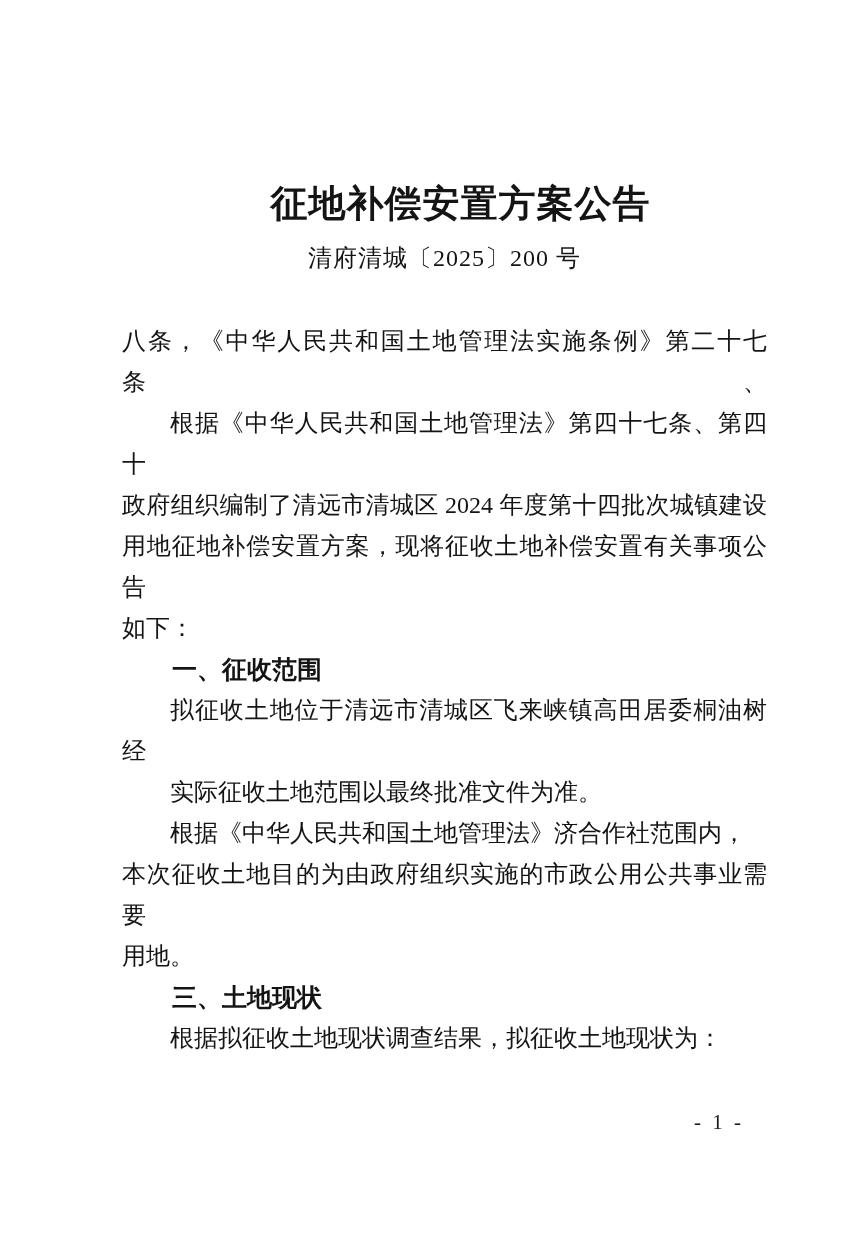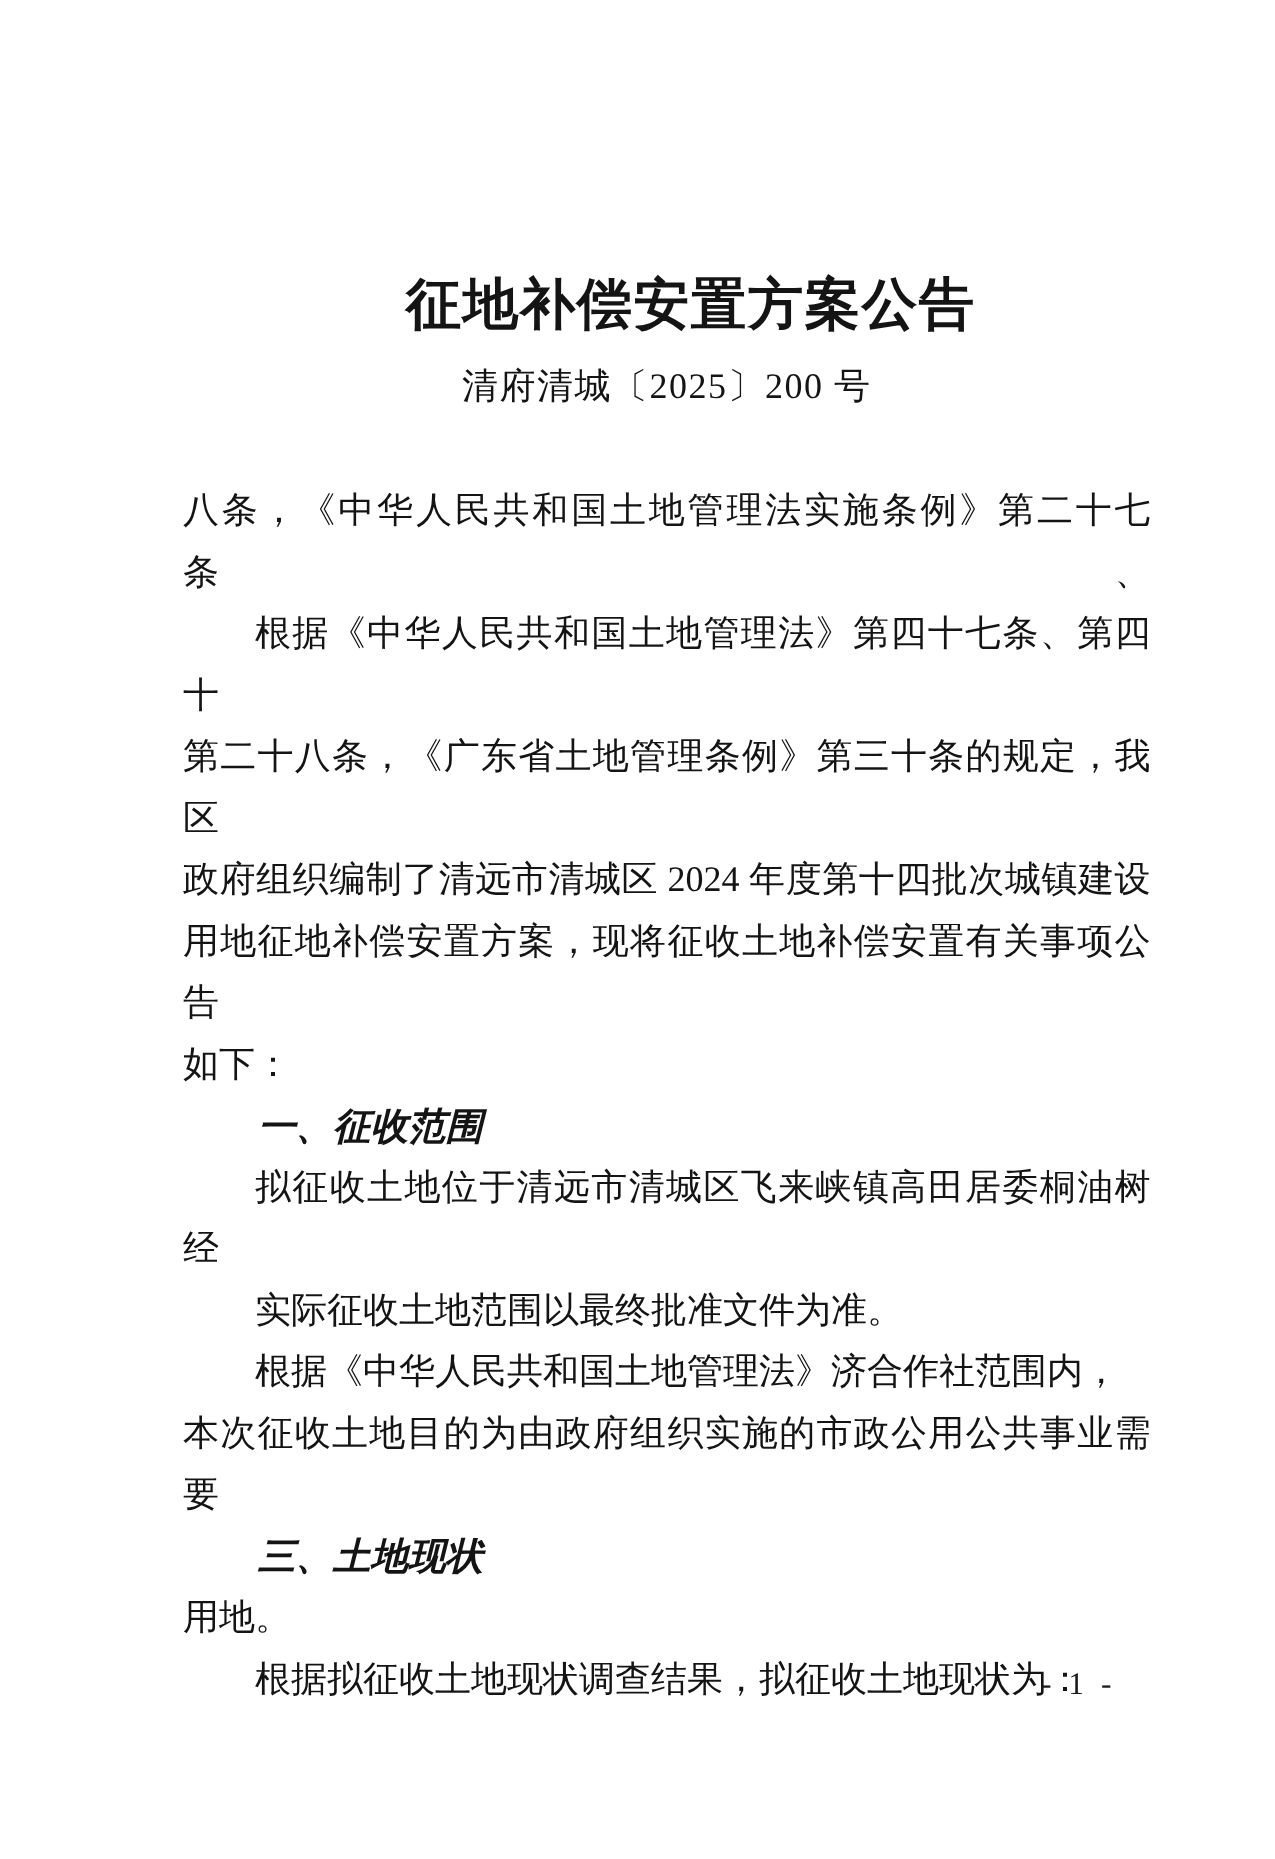--- a/index.html
+++ b/index.html
@@ -56,21 +56,20 @@
     text-indent: 2em;
   }
   .line.justify {
     text-align: justify;
     text-align-last: justify;
   }
   .line.heading {
     font-family: "Liberation Sans", sans-serif;
     font-weight: bold;
     font-size: 25px;
-    font-style: italic;
   }
   .page-number {
     position: absolute;
     top: 1108px;
     left: 694px;
     font-size: 21px;
     line-height: 28px;
     letter-spacing: 3px;
     color: #1a1a1a;
   }
@@ -80,29 +79,28 @@
 
 <div class="page">
 
   <h1 class="doc-title">征地补偿安置方案公告</h1>
 
   <div class="doc-number">清府清城〔2025〕200 号</div>
 
   <div class="doc-body">
       <div class="line body justify">八条，《中华人民共和国土地管理法实施条例》第二十七条、</div>
       <div class="line body indent justify">根据《中华人民共和国土地管理法》第四十七条、第四十</div>
-      <div class="line body justify">第二十八条，《广东省土地管理条例》第三十条的规定，我区</div>
       <div class="line body justify">政府组织编制了清远市清城区 2024 年度第十四批次城镇建设</div>
       <div class="line body justify">用地征地补偿安置方案，现将征收土地补偿安置有关事项公告</div>
       <div class="line body">如下：</div>
       <div class="line heading indent">一、征收范围</div>
       <div class="line body indent justify">拟征收土地位于清远市清城区飞来峡镇高田居委桐油树经</div>
       <div class="line body indent">实际征收土地范围以最终批准文件为准。</div>
       <div class="line body indent">根据《中华人民共和国土地管理法》济合作社范围内，</div>
       <div class="line body justify">本次征收土地目的为由政府组织实施的市政公用公共事业需要</div>
+      <div class="line body">用地。</div>
       <div class="line heading indent">三、土地现状</div>
-      <div class="line body">用地。</div>
       <div class="line body indent">根据拟征收土地现状调查结果，拟征收土地现状为：</div>
     </div>
 
   <div class="page-number">- 1 -</div>
 
 </div>
 
 </body></html>

